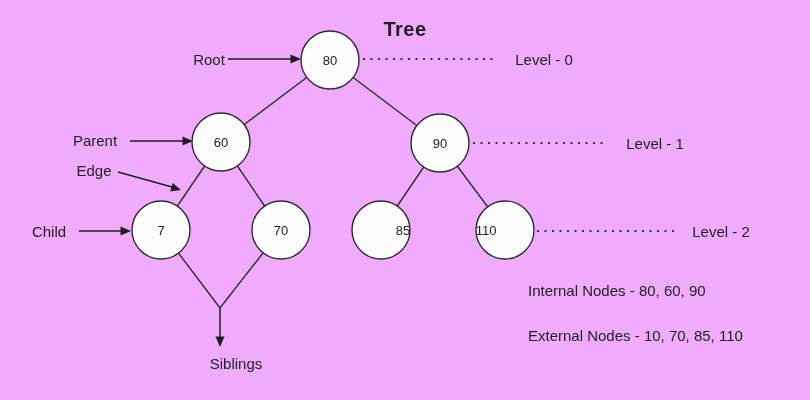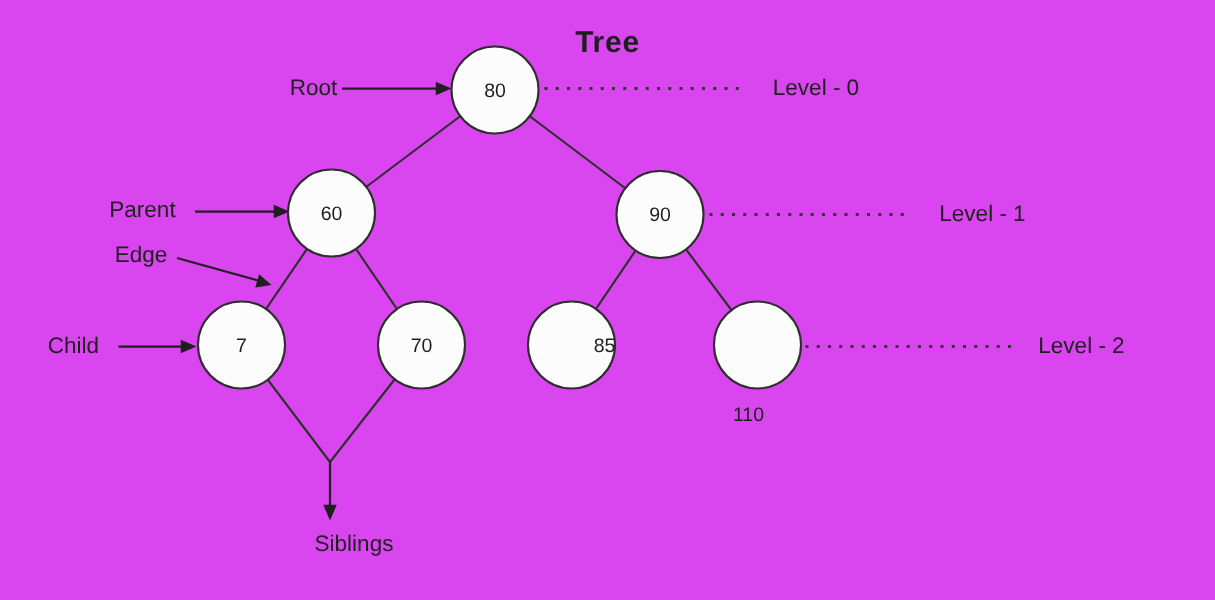--- a/index.html
+++ b/index.html
@@ -1,21 +1,21 @@
 <!DOCTYPE html>
 <html><head>
 <meta charset="utf-8">
 <style>
   html, body { margin: 0; padding: 0; }
   body { font-family: "Liberation Sans", sans-serif; }
   .canvas {
     position: relative;
     width: 810px;
     height: 400px;
-    background: #d946ef;
+    background: #f0abfc;
     overflow: hidden;
     color: #1f1f1f;
   }
   .diagram-svg {
     position: absolute;
     left: 0; top: 0;
     width: 810px; height: 400px;
   }
   .edge-line {
     stroke: #2e2e2e;
@@ -110,26 +110,28 @@
   </svg>
 
   <div class="lbl diagram-title" style="left:405px; top:29px;">Tree</div>
 
   <div class="lbl node-value" style="left:330px; top:60px;">80</div>
   <div class="lbl node-value" style="left:221px; top:142px;">60</div>
   <div class="lbl node-value" style="left:440px; top:143px;text-align:center;">90</div>
   <div class="lbl node-value" style="left:161px; top:230px;">7</div>
   <div class="lbl node-value" style="left:281px; top:230px;">70</div>
   <div class="lbl node-value" style="left:403px; top:230px;">85</div>
-  <div class="lbl node-value" style="left:499px; top:230px;margin-top:46px;">110</div>
+  <div class="lbl node-value" style="left:486px; top:230px;">110</div>
 
   <div class="lbl" style="left:195px; top:59px;margin-left:14px;">Root</div>
   <div class="lbl" style="left:95px;  top:140px;">Parent</div>
   <div class="lbl" style="left:94px;  top:170px;">Edge</div>
   <div class="lbl" style="left:49px;  top:231px;text-align:right;">Child</div>
   <div class="lbl" style="left:236px; top:363px;">Siblings</div>
 
   <div class="lbl" style="left:544px; top:59px;">Level - 0</div>
   <div class="lbl" style="left:655px; top:143px;">Level - 1</div>
   <div class="lbl" style="left:721px; top:231px;">Level - 2</div>
 
+  <div class="note" style="left:528px; top:290px;">Internal Nodes - 80, 60, 90</div>
+  <div class="note" style="left:528px; top:335px;">External Nodes - 10, 70, 85, 110</div>
 
 </div>
 
 </body></html>

